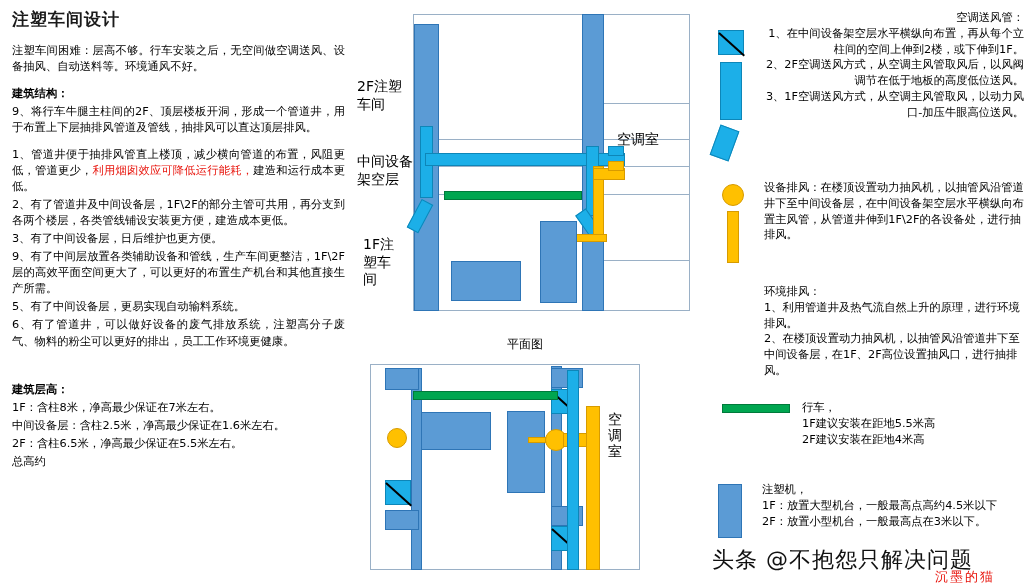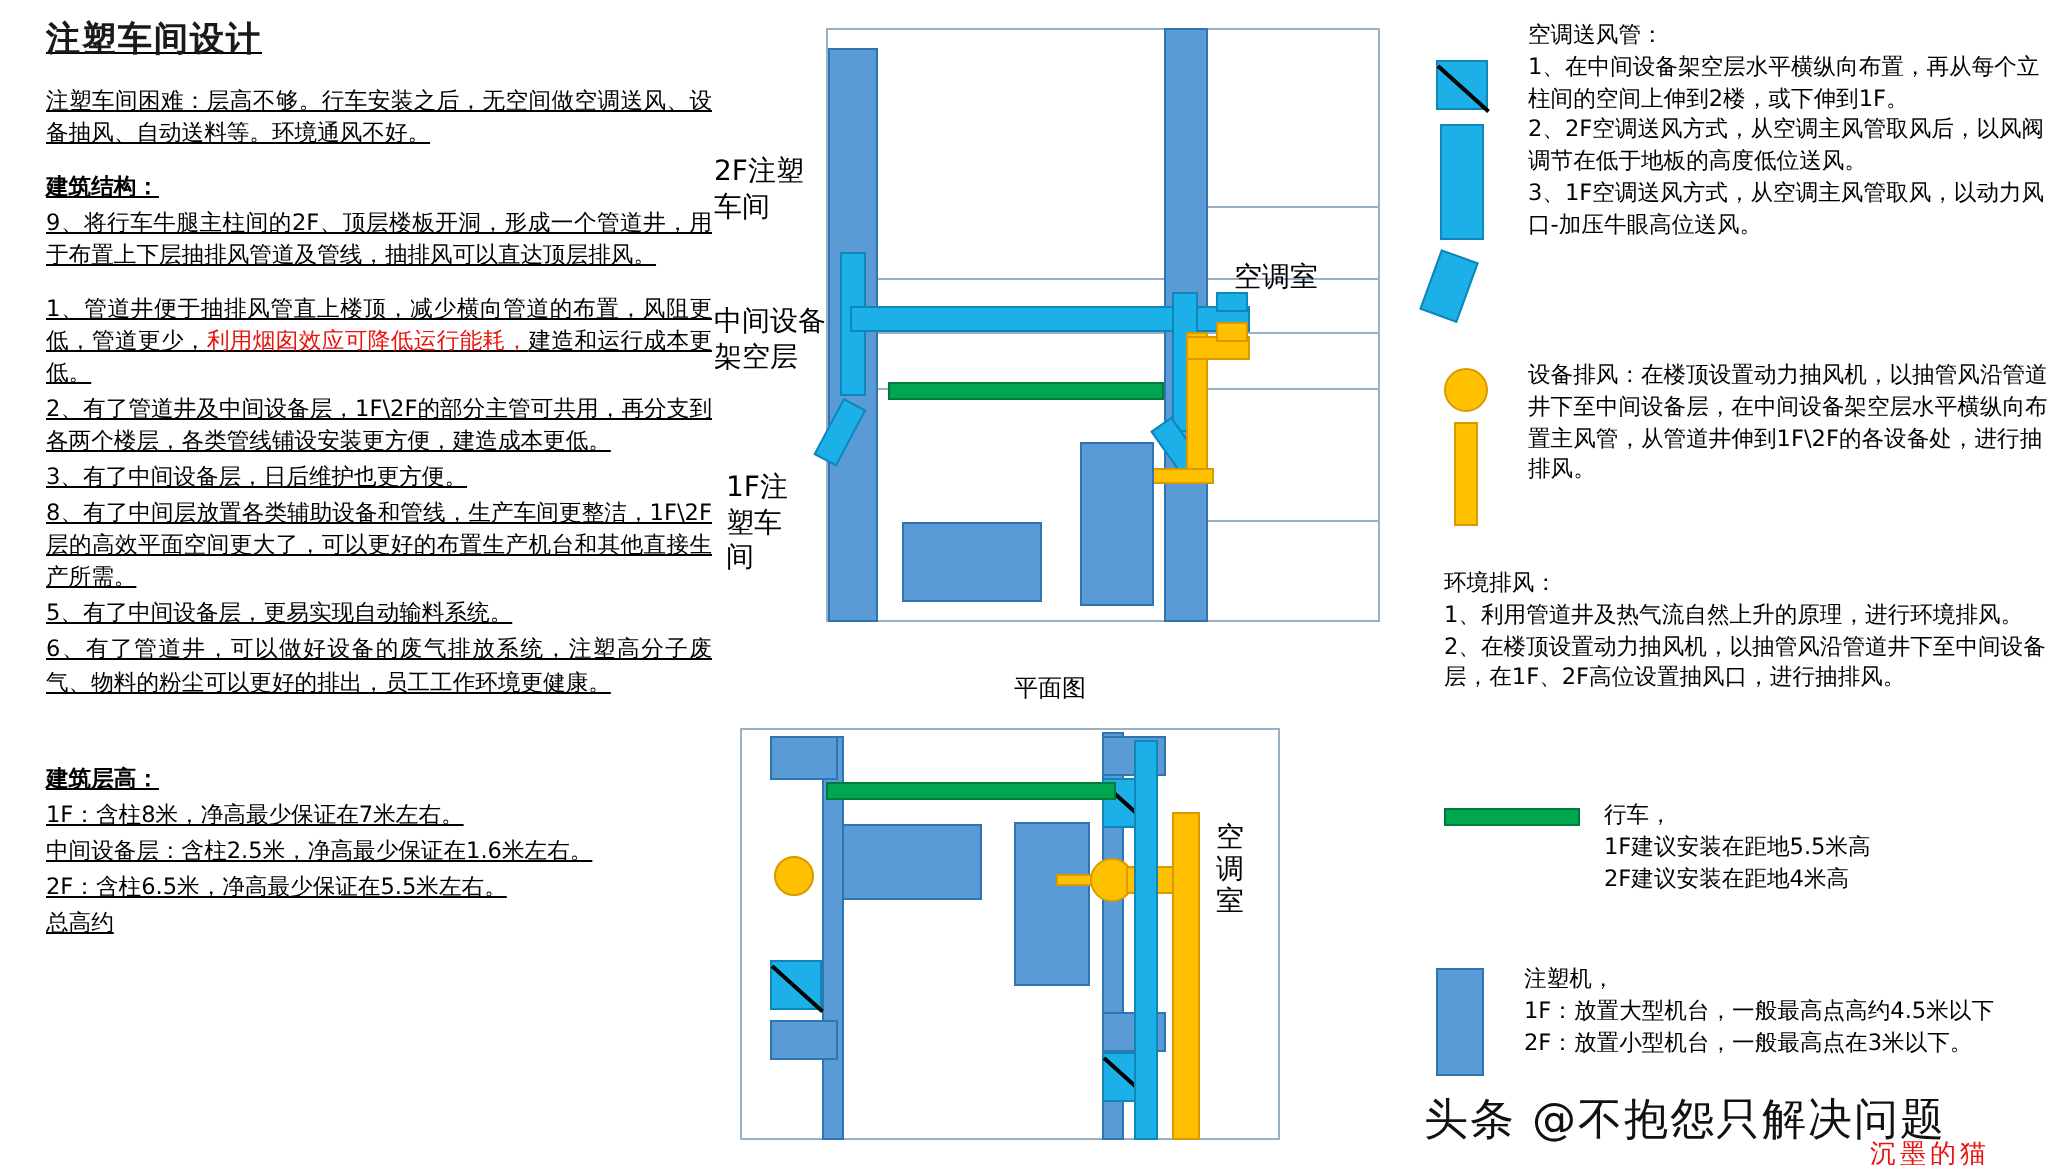--- a/index.html
+++ b/index.html
@@ -7,21 +7,21 @@
     width:1024px;height:585px;
     background:#ffffff;
     font-family:"DejaVu Sans","Liberation Sans",sans-serif;
     color:#000;
     overflow:hidden;
     position:relative;
   }
   #page{position:relative;width:1024px;height:585px;}
 
   
-  .left-col{position:absolute;left:21px;top:8px;width:335px;text-decoration:underline;}
+  .left-col{position:absolute;left:10px;top:8px;width:335px;}
   .doc-title{font-size:17px;font-weight:bold;letter-spacing:1px;margin:0 0 12px 2px;color:#1a1a1a;}
   .para{font-size:11.3px;line-height:1.42;margin:0 0 2px 2px;text-align:justify;}
   .para.bold{font-weight:bold;}
   .gap{height:9px;}
   .red{color:#e8140c;}
 
   
   .diagram-wrap{position:absolute;left:355px;top:6px;width:360px;height:575px;}
   .sec-label{position:absolute;font-size:14px;line-height:1.25;color:#000;}
   .plan-caption{position:absolute;font-size:12px;color:#000;}
@@ -56,21 +56,21 @@
   <div class="left-col">
     <div class="doc-title">注塑车间设计</div>
     <div class="para">注塑车间困难：层高不够。行车安装之后，无空间做空调送风、设备抽风、自动送料等。环境通风不好。</div>
     <div class="gap"></div>
     <div class="para bold">建筑结构：</div>
     <div class="para">9、将行车牛腿主柱间的2F、顶层楼板开洞，形成一个管道井，用于布置上下层抽排风管道及管线，抽排风可以直达顶层排风。</div>
     <div class="gap"></div>
     <div class="para"><span>1、管道井便于抽排风管直上楼顶，减少横向管道的布置，风阻更低，管道更少，</span><span class="red">利用烟囱效应可降低运行能耗，</span><span>建造和运行成本更低。</span></div>
     <div class="para">2、有了管道井及中间设备层，1F\2F的部分主管可共用，再分支到各两个楼层，各类管线铺设安装更方便，建造成本更低。</div>
     <div class="para">3、有了中间设备层，日后维护也更方便。</div>
-    <div class="para">8、有了中间层放置各类辅助设备和管线，生产车间更整洁，1F\2F层的高效平面空间更大了，可以更好的布置生产机台和其他直接生产所需。</div>
+    <div class="para">9、有了中间层放置各类辅助设备和管线，生产车间更整洁，1F\2F层的高效平面空间更大了，可以更好的布置生产机台和其他直接生产所需。</div>
     <div class="para">5、有了中间设备层，更易实现自动输料系统。</div>
     <div class="para">6、有了管道井，可以做好设备的废气排放系统，注塑高分子废气、物料的粉尘可以更好的排出，员工工作环境更健康。</div>
     <div style="height:30px"></div>
     <div class="para bold">建筑层高：</div>
     <div class="para">1F：含柱8米，净高最少保证在7米左右。</div>
     <div class="para">中间设备层：含柱2.5米，净高最少保证在1.6米左右。</div>
     <div class="para">2F：含柱6.5米，净高最少保证在5.5米左右。</div>
     <div class="para">总高约</div>
   </div>
 
@@ -173,21 +173,21 @@
 
   <div class="right-col">
 
     <div class="legend-block" style="min-height:150px;">
       <div class="legend-icons" style="left:-4px;top:20px;width:34px;height:130px;">
         <div style="position:absolute;left:0;top:0;width:26px;height:25px;background:#1cafe8;border:1px solid #0d86b8;box-sizing:border-box;"></div>
         <div style="position:absolute;left:1px;top:2px;width:34px;height:2px;background:#000;transform:rotate(42deg);transform-origin:left center;"></div>
         <div style="position:absolute;left:2px;top:32px;width:22px;height:58px;background:#1cafe8;border:1px solid #0d86b8;box-sizing:border-box;"></div>
         <div style="position:absolute;left:2px;top:98px;width:20px;height:32px;background:#1cafe8;border:1px solid #0d86b8;box-sizing:border-box;transform:rotate(20deg);transform-origin:top center;"></div>
       </div>
-      <div style="margin-left:42px;">
+      <div style="margin-left:42px;text-align:right;">
         <div class="lg-title">空调送风管：</div>
         <div class="lg-text">1、在中间设备架空层水平横纵向布置，再从每个立柱间的空间上伸到2楼，或下伸到1F。</div>
         <div class="lg-text">2、2F空调送风方式，从空调主风管取风后，以风阀调节在低于地板的高度低位送风。</div>
         <div class="lg-text">3、1F空调送风方式，从空调主风管取风，以动力风口-加压牛眼高位送风。</div>
       </div>
     </div>
 
     <div style="height:18px"></div>
 
     <div class="legend-block" style="min-height:88px;">
@@ -196,21 +196,21 @@
         <div style="position:absolute;left:5px;top:27px;width:12px;height:52px;background:#ffc000;border:1px solid #d79b00;box-sizing:border-box;"></div>
       </div>
       <div style="margin-left:42px;">
         <div class="lg-text">设备排风：在楼顶设置动力抽风机，以抽管风沿管道井下至中间设备层，在中间设备架空层水平横纵向布置主风管，从管道井伸到1F\2F的各设备处，进行抽排风。</div>
       </div>
     </div>
 
     <div style="height:14px"></div>
 
     <div class="legend-block" style="min-height:96px;">
-      <div style="">
+      <div style="margin-left:42px;">
         <div class="lg-title">环境排风：</div>
         <div class="lg-text">1、利用管道井及热气流自然上升的原理，进行环境排风。</div>
         <div class="lg-text">2、在楼顶设置动力抽风机，以抽管风沿管道井下至中间设备层，在1F、2F高位设置抽风口，进行抽排风。</div>
       </div>
     </div>
 
     <div style="height:18px"></div>
 
     <div class="legend-block" style="min-height:58px;">
       <div class="legend-icons" style="left:0;top:4px;width:70px;height:10px;">

